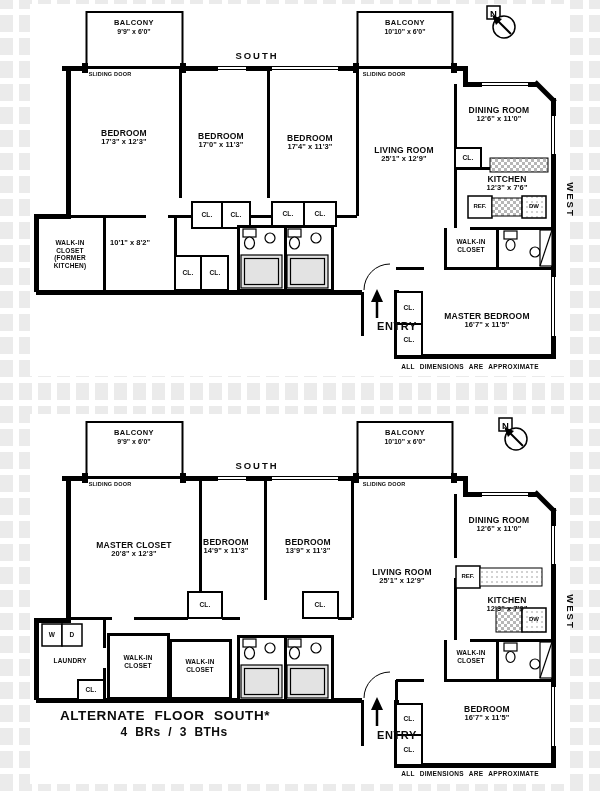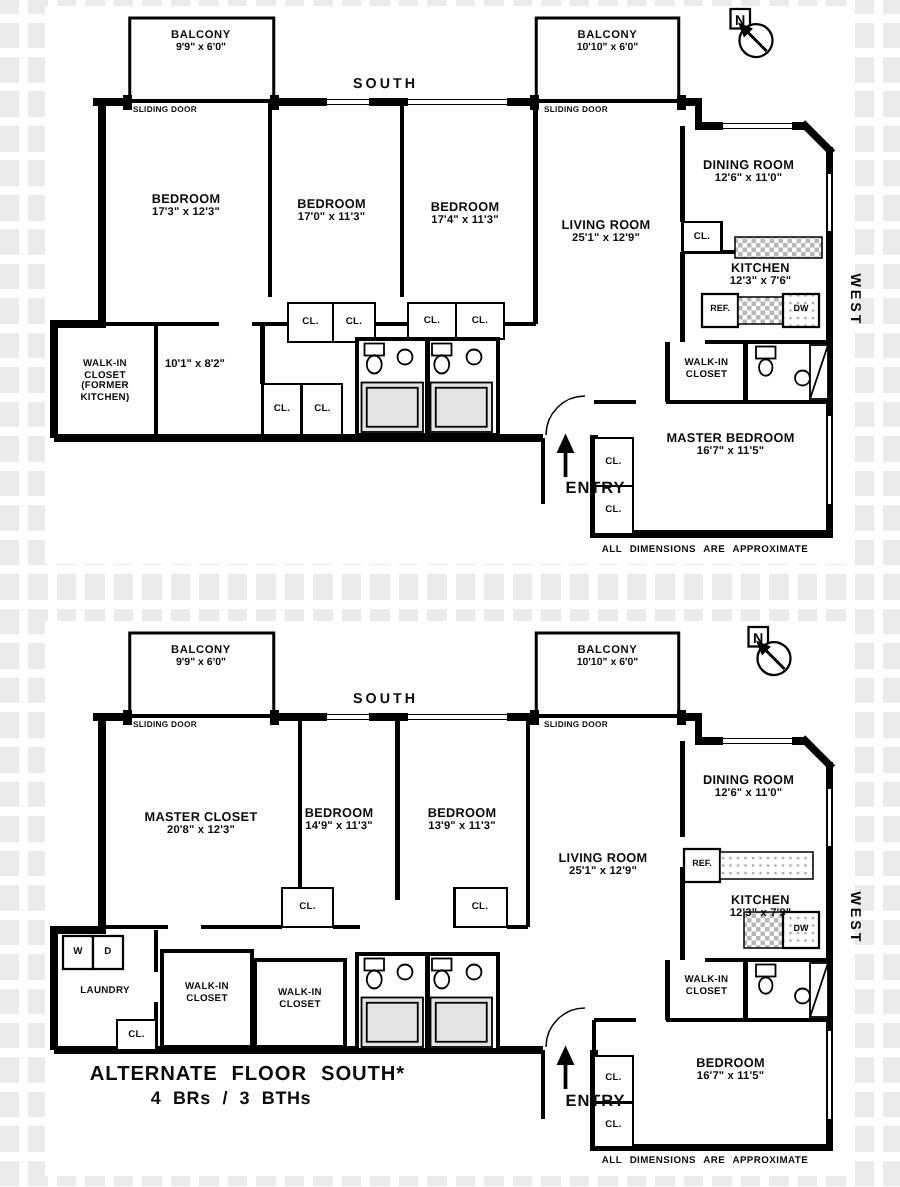--- a/index.html
+++ b/index.html
@@ -311,21 +311,21 @@
 </div>
 <div class="lbl halldim" style="left:130px;top:243px">10'1" x 8'2"</div>
 <div class="lbl tiny" style="left:471px;top:246px">
   <div>WALK-IN</div>
   <div>CLOSET</div>
 </div>
 
 <div class="lbl entry" style="left:377px;top:326px">ENTRY</div>
 <div class="lbl tiny" style="left:409px;top:308px">CL.</div>
 <div class="lbl tiny" style="left:409px;top:340px">CL.</div>
-<div class="lbl room" style="left:487px;top:296px">
+<div class="lbl room" style="left:487px;top:320px">
   <div class="nm">MASTER BEDROOM</div>
   <div class="dm">16'7" x 11'5"</div>
 </div>
 <div class="lbl note" style="left:470px;top:367px">ALL DIMENSIONS ARE APPROXIMATE</div>
 <div class="lbl dir vert" style="left:570px;top:200px">WEST</div>
 
 <div class="lbl balc" style="left:134px;top:438px">
   <div class="nm">BALCONY</div>
   <div class="dm">9'9" x 6'0"</div>
 </div>
@@ -377,21 +377,21 @@
   <div>CLOSET</div>
 </div>
 <div class="lbl tiny" style="left:205px;top:605px">CL.</div>
 <div class="lbl tiny" style="left:320px;top:605px">CL.</div>
 <div class="lbl tiny" style="left:471px;top:657px">
   <div>WALK-IN</div>
   <div>CLOSET</div>
 </div>
 
 <div class="lbl title" style="left:165px;top:716px">ALTERNATE FLOOR SOUTH*</div>
-<div class="lbl subtitle" style="left:154px;top:732px">4 BRs / 3 BTHs</div>
+<div class="lbl subtitle" style="left:174px;top:732px">4 BRs / 3 BTHs</div>
 <div class="lbl entry" style="left:377px;top:735px">ENTRY</div>
 <div class="lbl tiny" style="left:409px;top:719px">CL.</div>
 <div class="lbl tiny" style="left:409px;top:750px">CL.</div>
 <div class="lbl room" style="left:487px;top:713px">
   <div class="nm">BEDROOM</div>
   <div class="dm">16'7" x 11'5"</div>
 </div>
 <div class="lbl note" style="left:470px;top:774px">ALL DIMENSIONS ARE APPROXIMATE</div>
 <div class="lbl dir vert" style="left:570px;top:612px">WEST</div>
 

